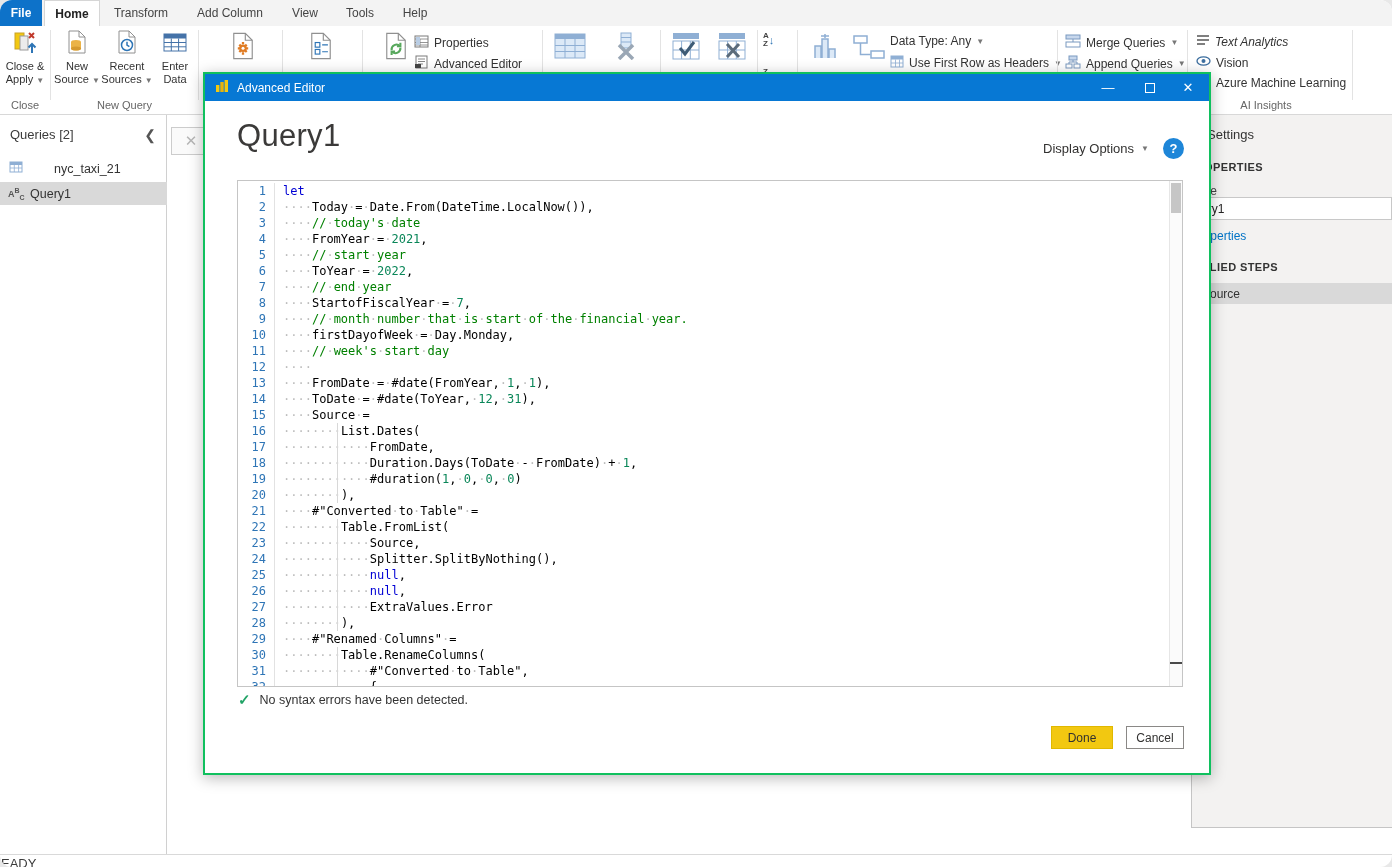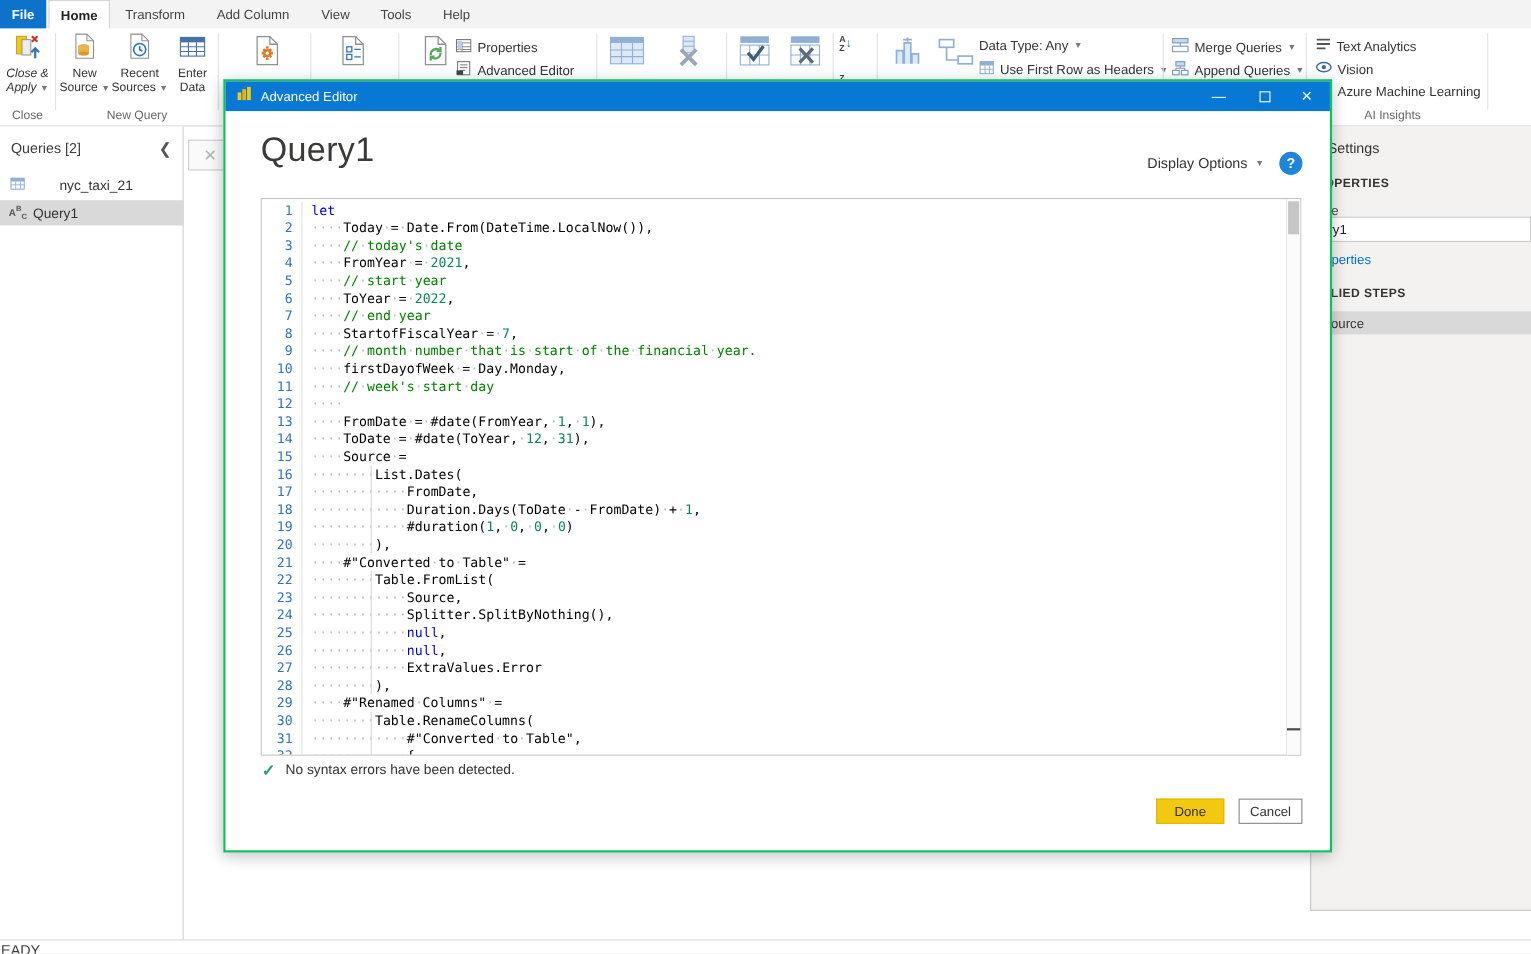--- a/index.html
+++ b/index.html
@@ -1,19 +1,19 @@
 <!DOCTYPE html>
 <html><head>
 <meta charset="utf-8">
 <style>
   * { margin:0; padding:0; box-sizing:border-box; }
   html,body { background:#e8e8e8; }
   .app{
     position:relative; width:1392px; height:867px; overflow:hidden;
-    font-family:"Liberation Sans", sans-serif; background:#ffffff; color:#333;
+    font-family:"Liberation Sans", sans-serif; background:#ffffff; color:#333;border-radius:12px;
   }
   
   .tabstrip{position:absolute;left:0;top:0;width:1392px;height:26px;background:#f3f3f3;}
   .tab{position:absolute;top:0;height:26px;display:flex;align-items:center;justify-content:center;
        font-size:12px;color:#444;cursor:default;}
   .tab.file{background:#0d72c9;color:#fff;font-weight:bold;}
   .tab.active{background:#fff;border:1px solid #d6d6d6;border-bottom:none;font-weight:bold;color:#222;}
   
   .ribbon{position:absolute;left:0;top:26px;width:1392px;height:89px;background:#fff;border-bottom:1px solid #d8d8d8;}
   .vsep{position:absolute;top:4px;height:70px;width:1px;background:#e3e3e3;}
@@ -97,21 +97,21 @@
     <div class="tab active" style="left:44px;width:56px;">Home</div>
     <div class="tab" style="left:104px;width:74px;">Transform</div>
     <div class="tab" style="left:186px;width:88px;">Add Column</div>
     <div class="tab" style="left:282px;width:46px;">View</div>
     <div class="tab" style="left:336px;width:48px;">Tools</div>
     <div class="tab" style="left:392px;width:46px;">Help</div>
   </div>
 
   <div class="ribbon">
 
-    <div class="rbtn" style="left:2px;top:3px;width:46px;font-style:italic;">
+    <div class="rbtn" style="left:2px;top:3px;width:46px;">
       <span>
         <svg width="26" height="26" viewBox="0 0 26 26">
           <rect x="3" y="4" width="9" height="16" fill="#f2c811" stroke="#c9a227"></rect>
           <rect x="8" y="7" width="8" height="14" fill="#ececec" stroke="#9a9a9a"></rect>
           <path d="M17 4l5 5M22 4l-5 5" stroke="#c0392b" stroke-width="2"></path>
           <path d="M20 24V15M16.5 18.5L20 15l3.5 3.5" stroke="#2e75b6" stroke-width="2" fill="none"></path>
         </svg>
       </span>
       <span class="cap">Close &amp;</span>
       <span><span>Apply</span> <span class="caret">▼</span></span>
@@ -347,21 +347,21 @@
           <rect x="9" y="9" width="6" height="4" fill="#fff" stroke="#7a99c0"></rect>
           <path d="M8 5v2M4 9V7h8v2" fill="none" stroke="#7a99c0"></path>
         </svg>
       </span>
       <span>Append Queries</span>
       <span class="caret">▼</span>
     </div>
 
     <div class="vsep" style="left:1187px;"></div>
 
-    <div class="rrow" style="left:1196px;top:8px;">
+    <div class="rrow" style="left:1196px;top:8px;font-style:italic;">
       <span>
         <svg width="14" height="12" viewBox="0 0 14 12">
             <path d="M1 2h12M1 6h12M1 10h8" stroke="#555" stroke-width="1.6"></path>
           </svg>
       </span>
       <span>Text Analytics</span>
     </div>
     <div class="rrow" style="left:1196px;top:29px;">
       <span>
         <svg width="15" height="12" viewBox="0 0 15 12">

